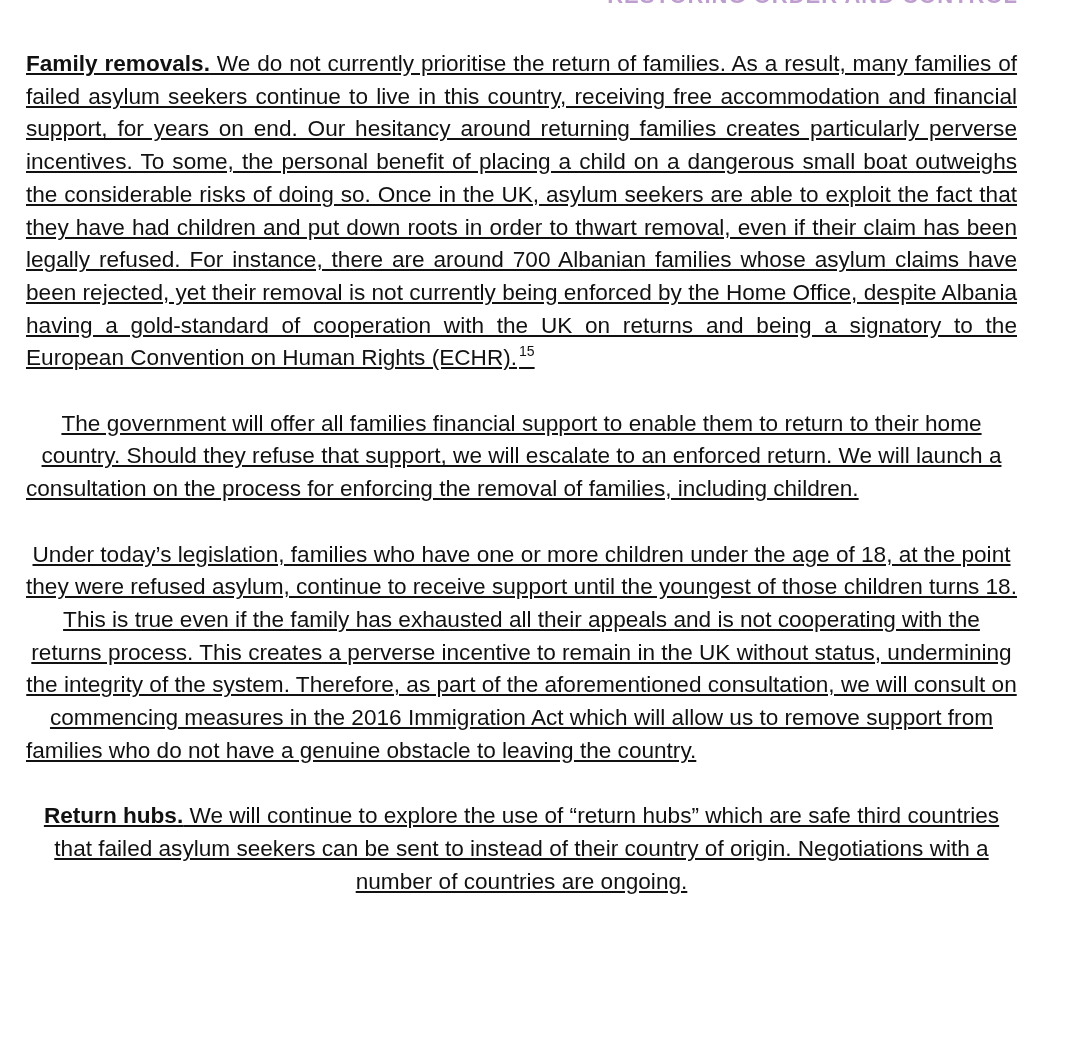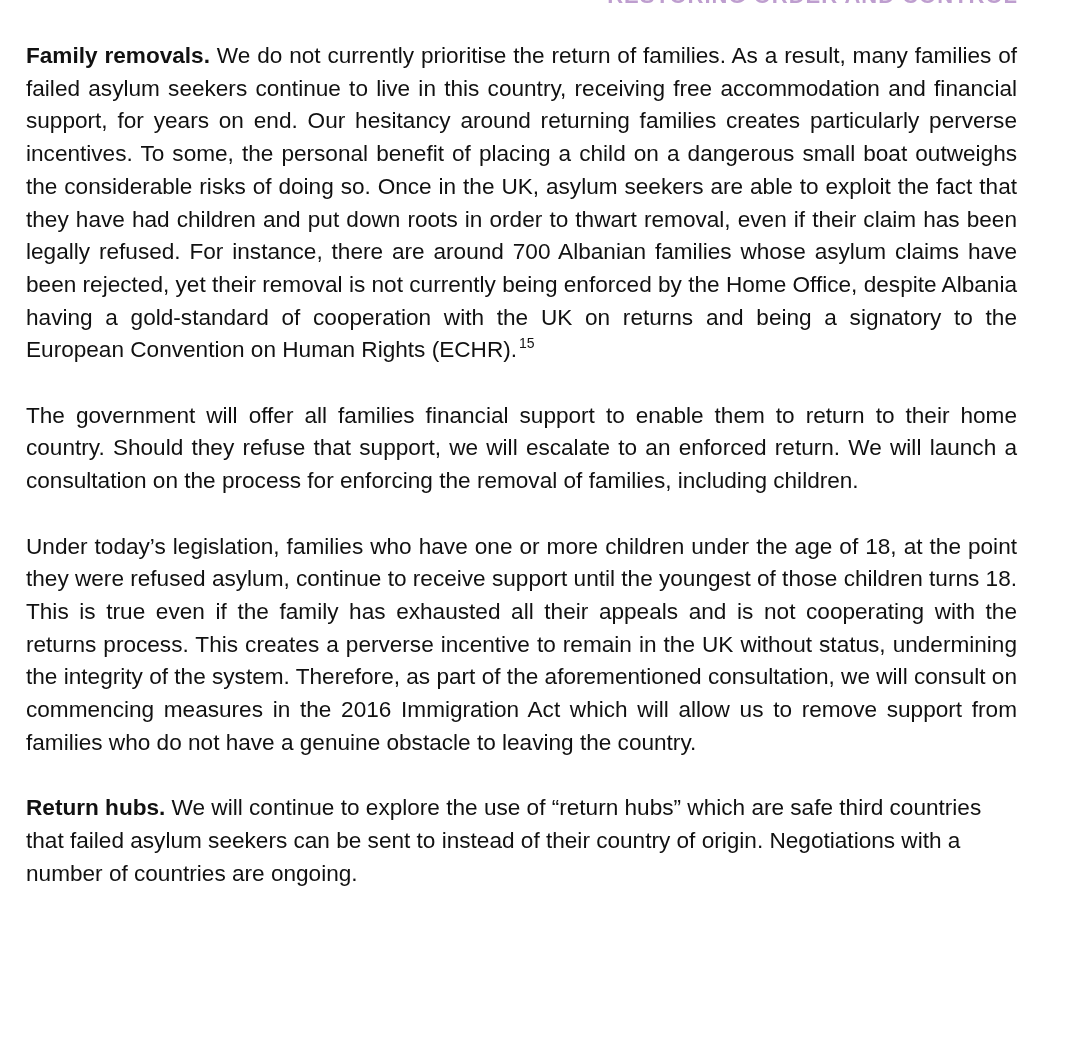--- a/index.html
+++ b/index.html
@@ -25,32 +25,34 @@
       font-weight: bold;
       font-size: 22px;
       letter-spacing: 1px;
       color: #8a4fa8;
       opacity: 0.55;
       white-space: nowrap;
     }
     .page {
       position: absolute;
       left: 26px;
-      top: 40px;
+      top: 48px;
       width: 991px;
+      text-decoration: underline;
     }
     p.para {
       margin: 0;
       font-size: 22.6px;
       line-height: 32.7px;
       text-align: justify;
       text-justify: inter-word;
     }
     p.para + p.para {
       margin-top: 32.7px;
+      text-align: center;
     }
     p.para.last-left {
       text-align-last: left;
     }
     p.para.no-justify {
       text-align: left;
     }
     .lead {
       font-weight: bold;
     }

